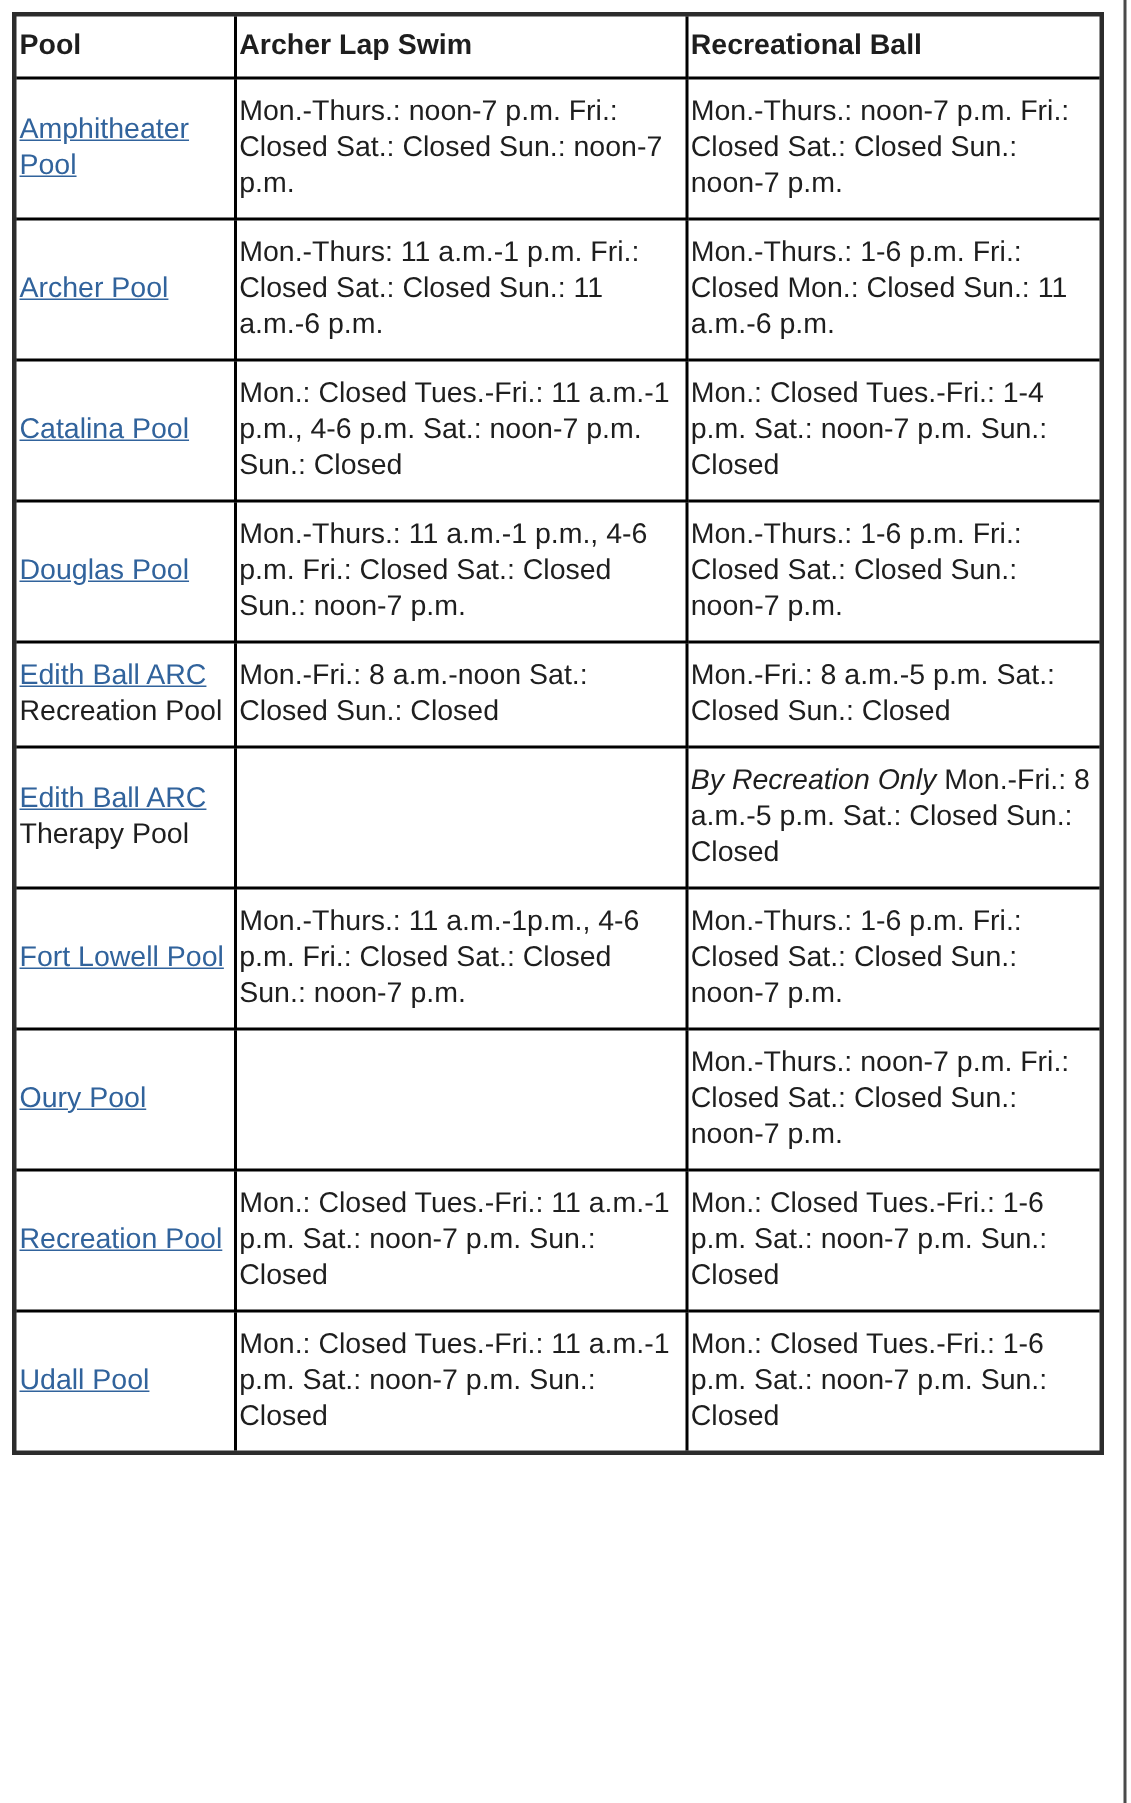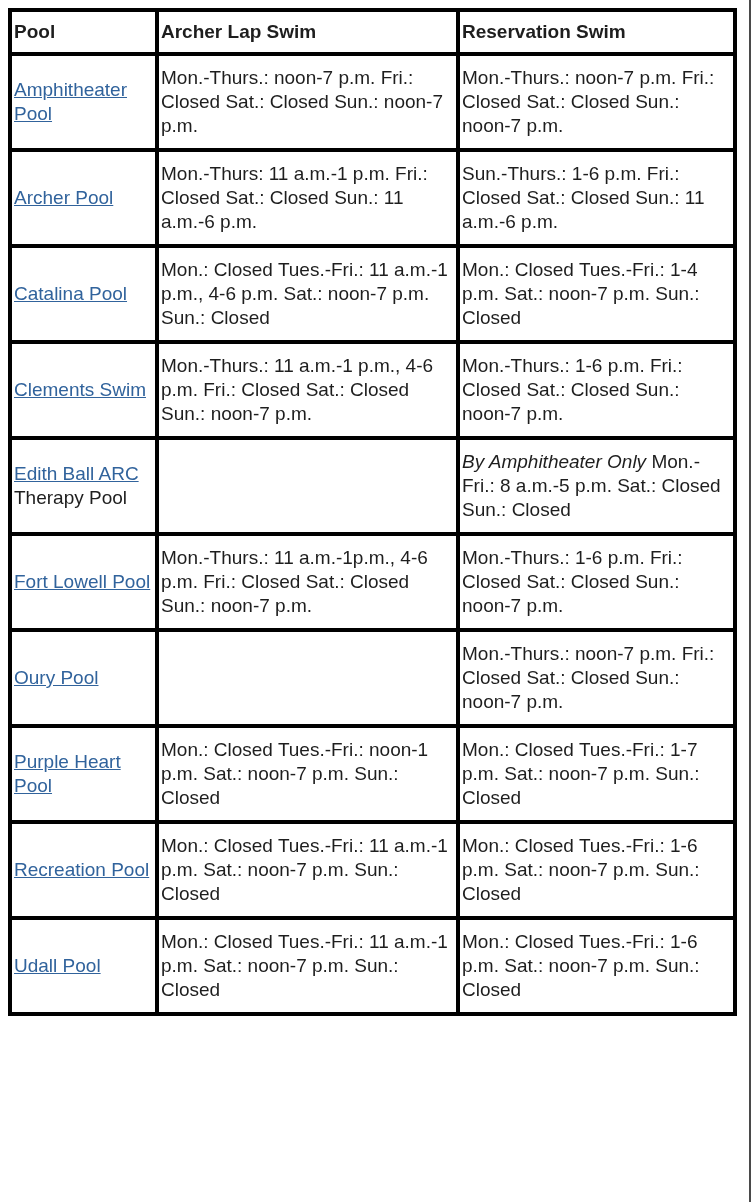--- a/index.html
+++ b/index.html
@@ -20,21 +20,21 @@
     top: 8px;
     width: 725px;
     table-layout: fixed;
     border-collapse: collapse;
     border: 3px solid #2c2c2c;
   }
   .pool-table col.c-pool { width: 147px; }
   .pool-table col.c-lap  { width: 301px; }
   .pool-table col.c-rec  { width: 277px; }
   .pool-table th, .pool-table td {
-    border: 4px solid #000000;
+    border: 2px solid #000000;
     font-size: 19px;
     line-height: 24px;
     color: #1e1e1e;
     vertical-align: middle;
     text-align: left;
     padding: 10px 2px 10px 2px;
     word-wrap: break-word;
   }
   .pool-table th {
     font-weight: bold;
@@ -61,63 +61,63 @@
 <table class="pool-table">
   <colgroup>
     <col class="c-pool">
     <col class="c-lap">
     <col class="c-rec">
   </colgroup>
   <thead>
     <tr>
       <th>Pool</th>
       <th>Archer Lap Swim</th>
-      <th>Reservation Swim</th>
+      <th>Recreational Ball</th>
     </tr>
   </thead>
   <tbody id="pool-rows">
       <tr>
         <td><a href="#">Amphitheater Pool</a></td>
         <td><span>Mon.-Thurs.: noon-7 p.m. Fri.: Closed Sat.: Closed Sun.: noon-7 p.m.</span></td>
         <td><span>Mon.-Thurs.: noon-7 p.m. Fri.: Closed Sat.: Closed Sun.: noon-7 p.m.</span></td>
       </tr>
       <tr>
         <td><a href="#">Archer Pool</a></td>
         <td><span>Mon.-Thurs: 11 a.m.-1 p.m. Fri.: Closed Sat.: Closed Sun.: 11 a.m.-6 p.m.</span></td>
-        <td><span>Sun.-Thurs.: 1-6 p.m. Fri.: Closed Sat.: Closed Sun.: 11 a.m.-6 p.m.</span></td>
+        <td><span>Mon.-Thurs.: 1-6 p.m. Fri.: Closed Mon.: Closed Sun.: 11 a.m.-6 p.m.</span></td>
       </tr>
       <tr>
         <td><a href="#">Catalina Pool</a></td>
         <td><span>Mon.: Closed Tues.-Fri.: 11 a.m.-1 p.m., 4-6 p.m. Sat.: noon-7 p.m. Sun.: Closed</span></td>
         <td><span>Mon.: Closed Tues.-Fri.: 1-4 p.m. Sat.: noon-7 p.m. Sun.: Closed</span></td>
       </tr>
       <tr>
-        <td><a href="#">Clements Swim</a></td>
+        <td><a href="#">Douglas Pool</a></td>
         <td><span>Mon.-Thurs.: 11 a.m.-1 p.m., 4-6 p.m. Fri.: Closed Sat.: Closed Sun.: noon-7 p.m.</span></td>
         <td><span>Mon.-Thurs.: 1-6 p.m. Fri.: Closed Sat.: Closed Sun.: noon-7 p.m.</span></td>
       </tr>
       <tr>
+        <td><a href="#">Edith Ball ARC</a><span> Recreation Pool</span></td>
+        <td><span>Mon.-Fri.: 8 a.m.-noon Sat.: Closed Sun.: Closed</span></td>
+        <td><span>Mon.-Fri.: 8 a.m.-5 p.m. Sat.: Closed Sun.: Closed</span></td>
+      </tr>
+      <tr>
         <td><a href="#">Edith Ball ARC</a><span> Therapy Pool</span></td>
         <td></td>
-        <td><span class="ital">By Amphitheater Only</span><span> Mon.-Fri.: 8 a.m.-5 p.m. Sat.: Closed Sun.: Closed</span></td>
+        <td><span class="ital">By Recreation Only</span><span> Mon.-Fri.: 8 a.m.-5 p.m. Sat.: Closed Sun.: Closed</span></td>
       </tr>
       <tr>
         <td><a href="#">Fort Lowell Pool</a></td>
         <td><span>Mon.-Thurs.: 11 a.m.-1p.m., 4-6 p.m. Fri.: Closed Sat.: Closed Sun.: noon-7 p.m.</span></td>
         <td><span>Mon.-Thurs.: 1-6 p.m. Fri.: Closed Sat.: Closed Sun.: noon-7 p.m.</span></td>
       </tr>
       <tr>
         <td><a href="#">Oury Pool</a></td>
         <td></td>
         <td><span>Mon.-Thurs.: noon-7 p.m. Fri.: Closed Sat.: Closed Sun.: noon-7 p.m.</span></td>
-      </tr>
-      <tr>
-        <td><a href="#">Purple Heart Pool</a></td>
-        <td><span>Mon.: Closed Tues.-Fri.: noon-1 p.m. Sat.: noon-7 p.m. Sun.: Closed</span></td>
-        <td><span>Mon.: Closed Tues.-Fri.: 1-7 p.m. Sat.: noon-7 p.m. Sun.: Closed</span></td>
       </tr>
       <tr>
         <td><a href="#">Recreation Pool</a></td>
         <td><span>Mon.: Closed Tues.-Fri.: 11 a.m.-1 p.m. Sat.: noon-7 p.m. Sun.: Closed</span></td>
         <td><span>Mon.: Closed Tues.-Fri.: 1-6 p.m. Sat.: noon-7 p.m. Sun.: Closed</span></td>
       </tr>
       <tr>
         <td><a href="#">Udall Pool</a></td>
         <td><span>Mon.: Closed Tues.-Fri.: 11 a.m.-1 p.m. Sat.: noon-7 p.m. Sun.: Closed</span></td>
         <td><span>Mon.: Closed Tues.-Fri.: 1-6 p.m. Sat.: noon-7 p.m. Sun.: Closed</span></td>

